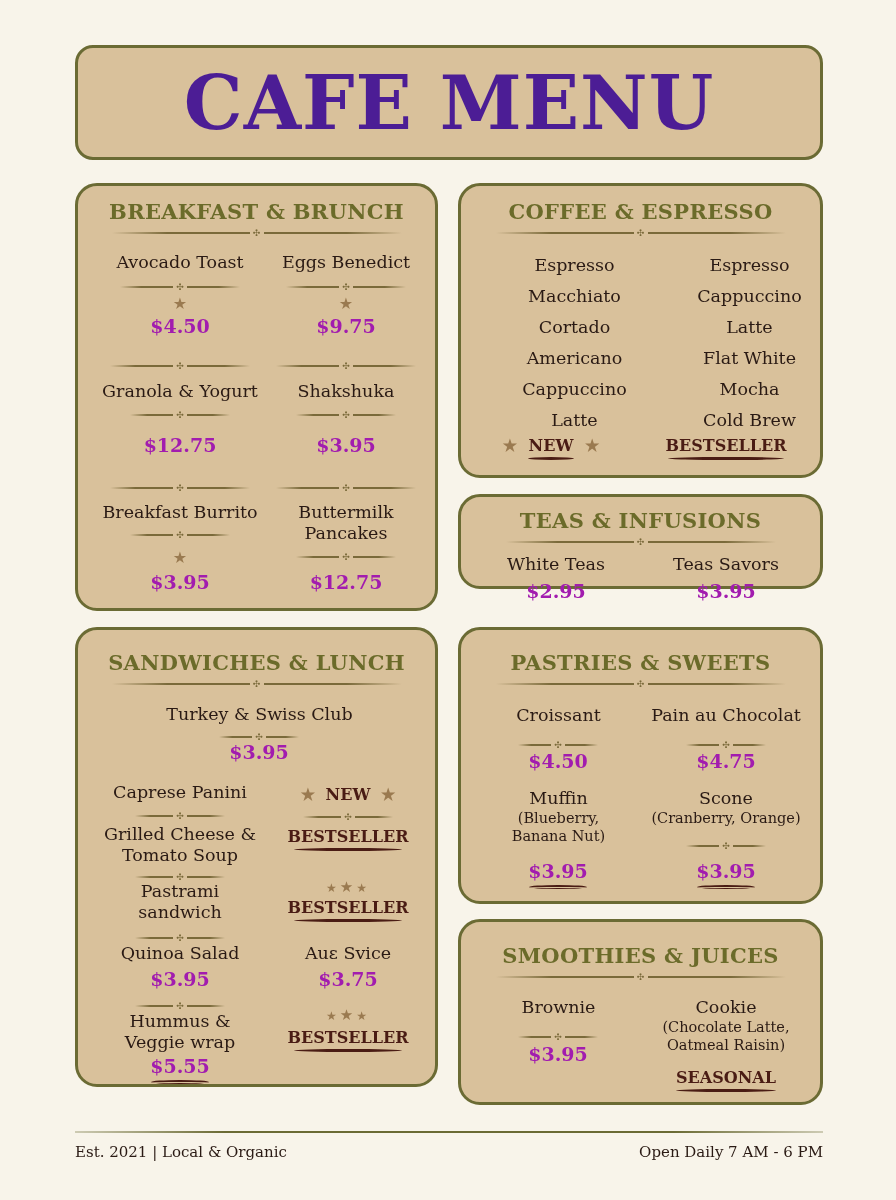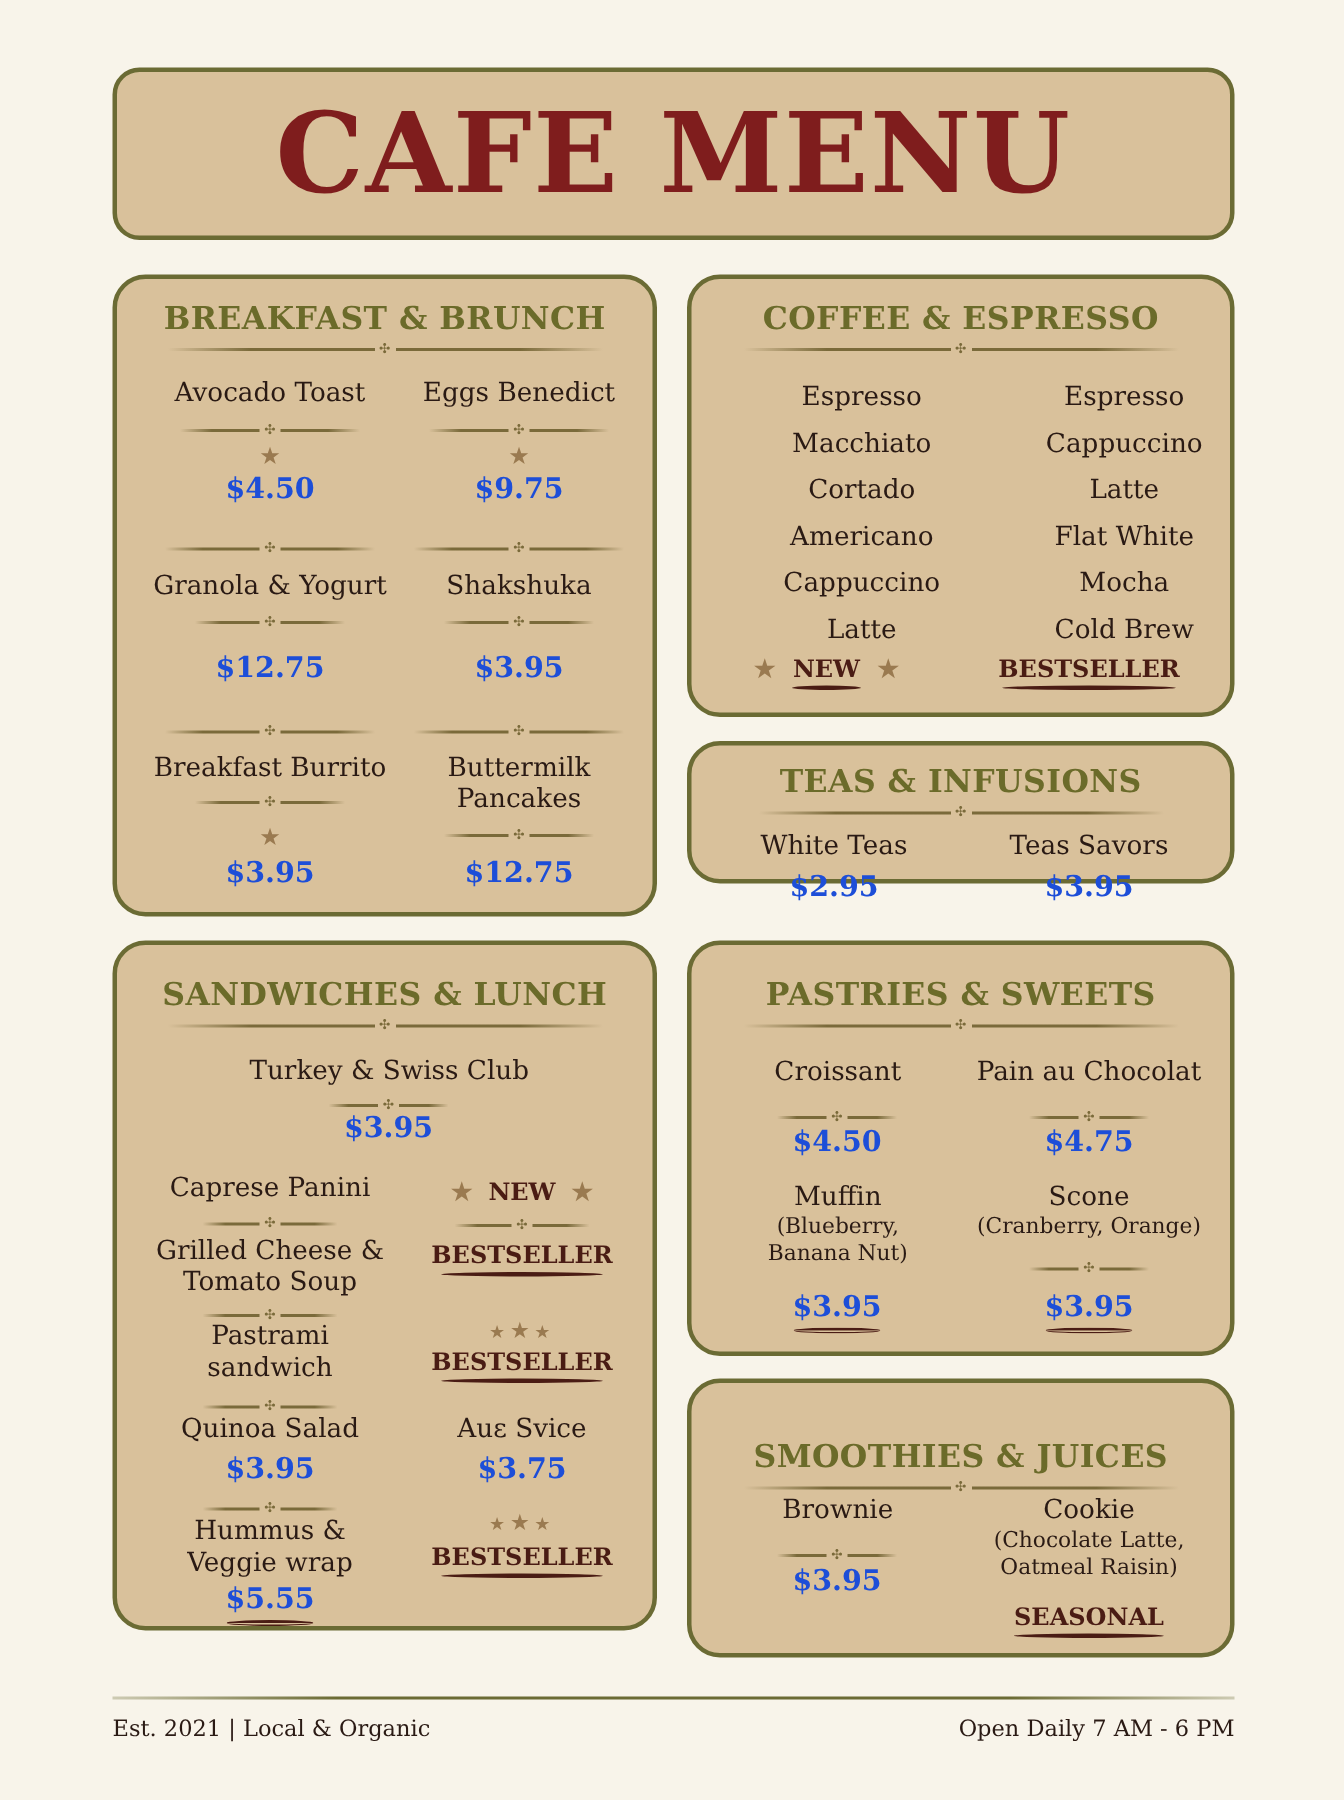--- a/index.html
+++ b/index.html
@@ -19,21 +19,21 @@
   }
   .title-card {
     left: 75px; top: 45px; width: 748px; height: 115px;
     border-radius: 18px;
     display: flex; align-items: center; justify-content: center;
   }
   .title-card h1 {
     font-family: "DejaVu Serif", serif;
     font-weight: bold;
     font-size: 74px;
-    color: #7f1d1d;
+    color: #4c1d95;
     letter-spacing: 1px;
     transform: scaleX(1.0);
   }
   .sec-head {
     text-align: center;
     font-family: "DejaVu Serif", serif;
     font-weight: bold;
     color: #6b6b2a;
     font-size: 21px;
     letter-spacing: 0.3px;
@@ -64,21 +64,21 @@
     font-size: 17.5px;
     line-height: 21px;
     color: #2a1a14;
     white-space: nowrap;
   }
   .price {
     position: absolute;
     text-align: center;
     font-weight: bold;
     font-size: 19px;
-    color: #1d4ed8;
+    color: #a21caf;
   }
   .star {
     position: absolute;
     text-align: center;
     color: #9a7a50;
     font-size: 16px;
   }
   .badge {
     position: absolute;
     text-align: center;
@@ -383,21 +383,21 @@
       <span class="orn">✣</span>
       <span class="ln r"></span>
     </div>
   <div class="price" style="left:205px; width:120px; top:230px;">
     <span>$3.95</span>
     <span class="underline2"></span>
   </div>
 </div>
 
 <div class="card" style="left:458px; top:919px; width:365px; height:186px;">
-  <div class="sec-head" style="margin-top:36px;">SMOOTHIES &amp; JUICES</div>
+  <div class="sec-head" style="margin-top:21px;">SMOOTHIES &amp; JUICES</div>
   <div class="divider" style="width:290px;">
       <span class="ln"></span>
       <span class="orn">✣</span>
       <span class="ln r"></span>
     </div>
 
   <div class="item" style="left:15px; width:165px; top:75px;">Brownie</div>
   <div class="divider sm-div" style="position:absolute; left:57px; top:106px; width:80px;">
       <span class="ln"></span>
       <span class="orn">✣</span>

